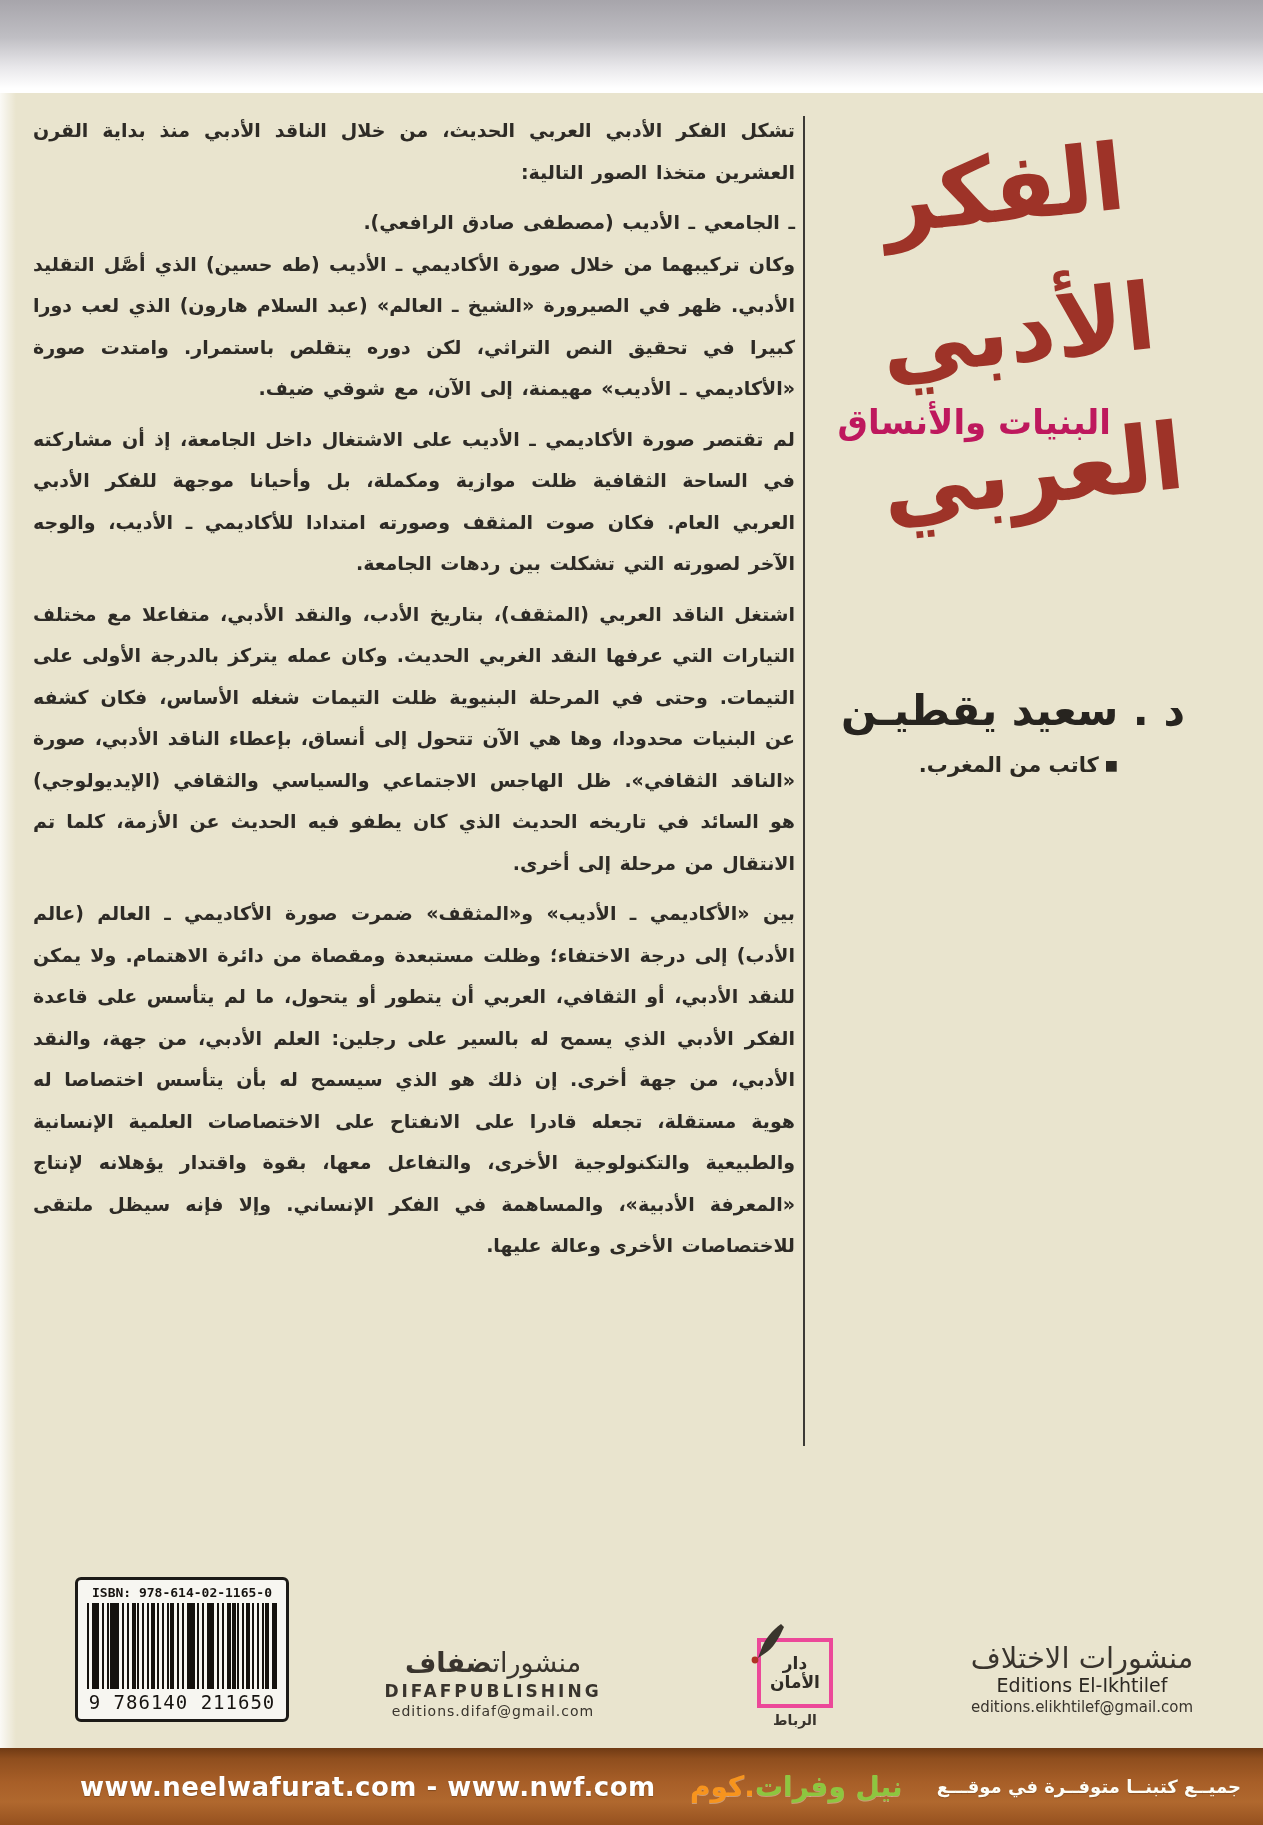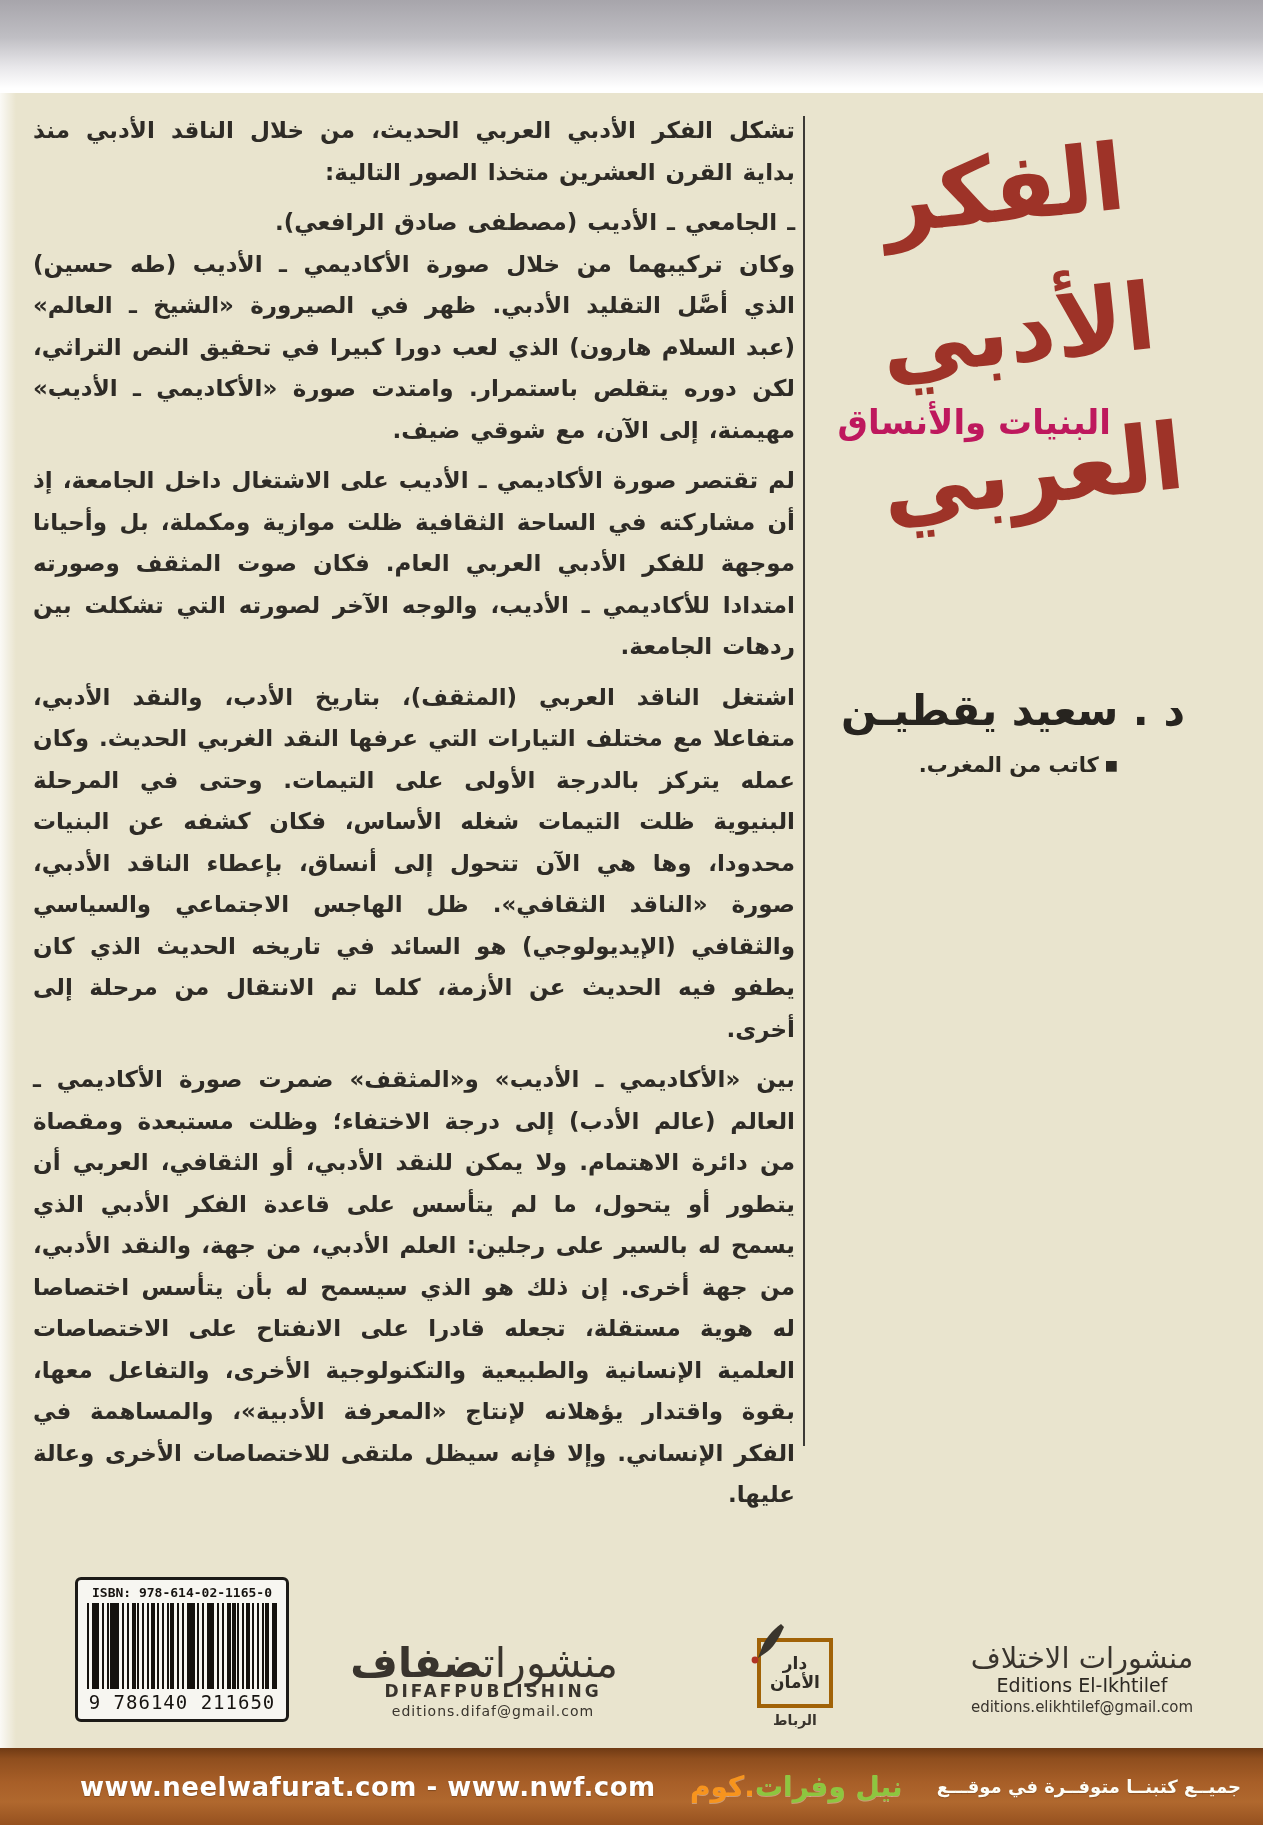--- a/index.html
+++ b/index.html
@@ -48,21 +48,21 @@
   
   .divider{
     position:absolute;left:803px;top:116px;width:2px;height:1330px;
     background:#3c3a36;
   }
   
   .body-text{
     position:absolute;left:33px;top:110px;width:762px;
     direction:rtl;text-align:justify;
     color:#2e2b26;font-weight:bold;
-    font-size:23px;line-height:41.5px;
+    font-size:19px;line-height:41.5px;
     word-spacing:2px;
   }
   .body-text p{margin:0 0 9px 0;}
   .body-text p.list-line{margin:0;}
   
   .barcode{
     position:absolute;left:75px;top:1577px;width:214px;height:145px;
     background:#f7f6f1;border:3px solid #1c1a17;border-radius:6px;
     box-sizing:border-box;
     display:flex;flex-direction:column;align-items:center;
@@ -80,28 +80,28 @@
       repeating-linear-gradient(90deg,transparent 0 23px,#15120e 23px 26px,transparent 26px 41px);
   }
   .barcode .digits{
     font-family:"DejaVu Sans Mono",monospace;
     font-size:19px;color:#161310;letter-spacing:1px;white-space:nowrap;
     background:#f7f6f1;margin-top:2px;
   }
   
   .pub{position:absolute;text-align:center;color:#39342d;}
   .pub-difaf{left:368px;top:1646px;width:250px;}
-  .pub-difaf .ar{font-size:41px;direction:rtl;line-height:34px;}
+  .pub-difaf .ar{font-size:27px;direction:rtl;line-height:34px;}
   .pub-difaf .ar .bold{font-weight:bold;}
   .pub-difaf .latin{font-weight:bold;font-size:17px;letter-spacing:3px;margin-top:1px;}
   .pub-difaf .mail{font-size:14px;letter-spacing:1px;margin-top:2px;}
   .pub-aman{left:745px;top:1638px;width:100px;}
   .pub-aman .box{
     position:relative;margin:0 auto;width:76px;height:70px;
-    border:4px solid #a16207;box-sizing:border-box;
+    border:4px solid #ec4899;box-sizing:border-box;
     display:flex;align-items:center;justify-content:center;
     font-weight:bold;font-size:17px;line-height:19px;direction:rtl;color:#2f2b25;
   }
   .pub-aman .quill{position:absolute;left:-14px;top:-22px;width:44px;height:44px;}
   .pub-aman .city{font-size:14px;font-weight:bold;margin-top:4px;direction:rtl;}
   .pub-ikh{left:958px;top:1642px;width:248px;}
   .pub-ikh .ar{font-size:29px;direction:rtl;line-height:32px;}
   .pub-ikh .latin{font-weight:normal;font-size:19px;margin-top:0px;color:#2c2822;}
   .pub-ikh .mail{font-size:15px;margin-top:2px;}
   

